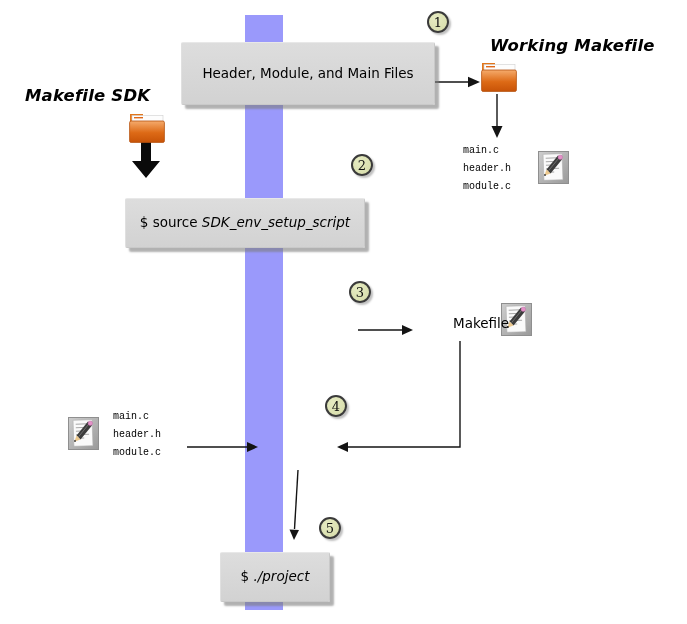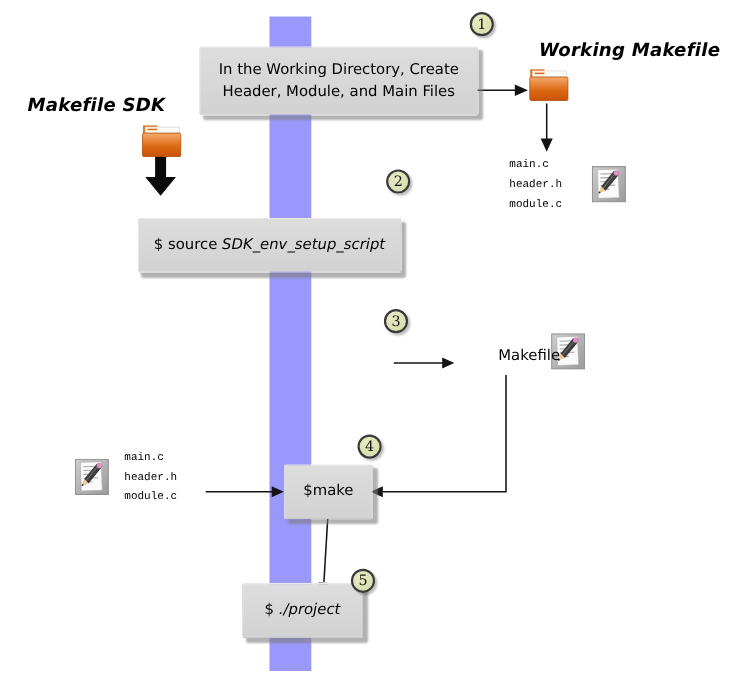--- a/index.html
+++ b/index.html
@@ -184,34 +184,30 @@
       </g>
       <polygon points="20,4.5 24,8.5 12.5,22.5 8.5,18.5" fill="#3c3c3c"></polygon>
       <line x1="21" y1="6.8" x2="10.5" y2="19.8" stroke="#6d6d6d" stroke-width="1"></line>
       <circle cx="22.3" cy="6.3" r="2.3" fill="#e591c9" stroke="#b86da2" stroke-width="0.5"></circle>
       <polygon points="8.5,18.5 12.5,22.5 6.3,24.7" fill="#edc98d"></polygon>
       <circle cx="7" cy="24" r="0.9" fill="#333"></circle>
     </svg>
   </div>
 
   <div class="box" style="left:181px;top:42px;width:252px;height:61px;">
-    <span>In the Working Directory, Create</span>
     <span>Header, Module, and Main Files</span>
   </div>
 
   <div class="box" style="left:125px;top:198px;width:238px;height:48px;text-align:center;">
     <span><span>$ source</span> <span class="it">SDK_env_setup_script</span></span>
   </div>
 
 
-  <div class="box" style="left:258px;top:422px;width:79px;height:48px;">
-    <span>$make</span>
-  </div>
-
-  <div class="box" style="left:220px;top:530px;width:108px;height:48px;align-items:center;">
+
+  <div class="box" style="left:220px;top:552px;width:108px;height:48px;align-items:center;">
     <span><span>$</span> <span class="it">./project</span></span>
   </div>
 
   <div class="circle" style="left:427px;top:11px;">1</div>
   <div class="circle" style="left:351px;top:154px;">2</div>
   <div class="circle" style="left:349px;top:281px;">3</div>
   <div class="circle" style="left:325px;top:395px;">4</div>
   <div class="circle" style="left:319px;top:517px;">5</div>
 
   <div class="filelist" style="left:463px;top:142px;"><span>main.c</span><br><span>header.h</span><br><span>module.c</span></div>

